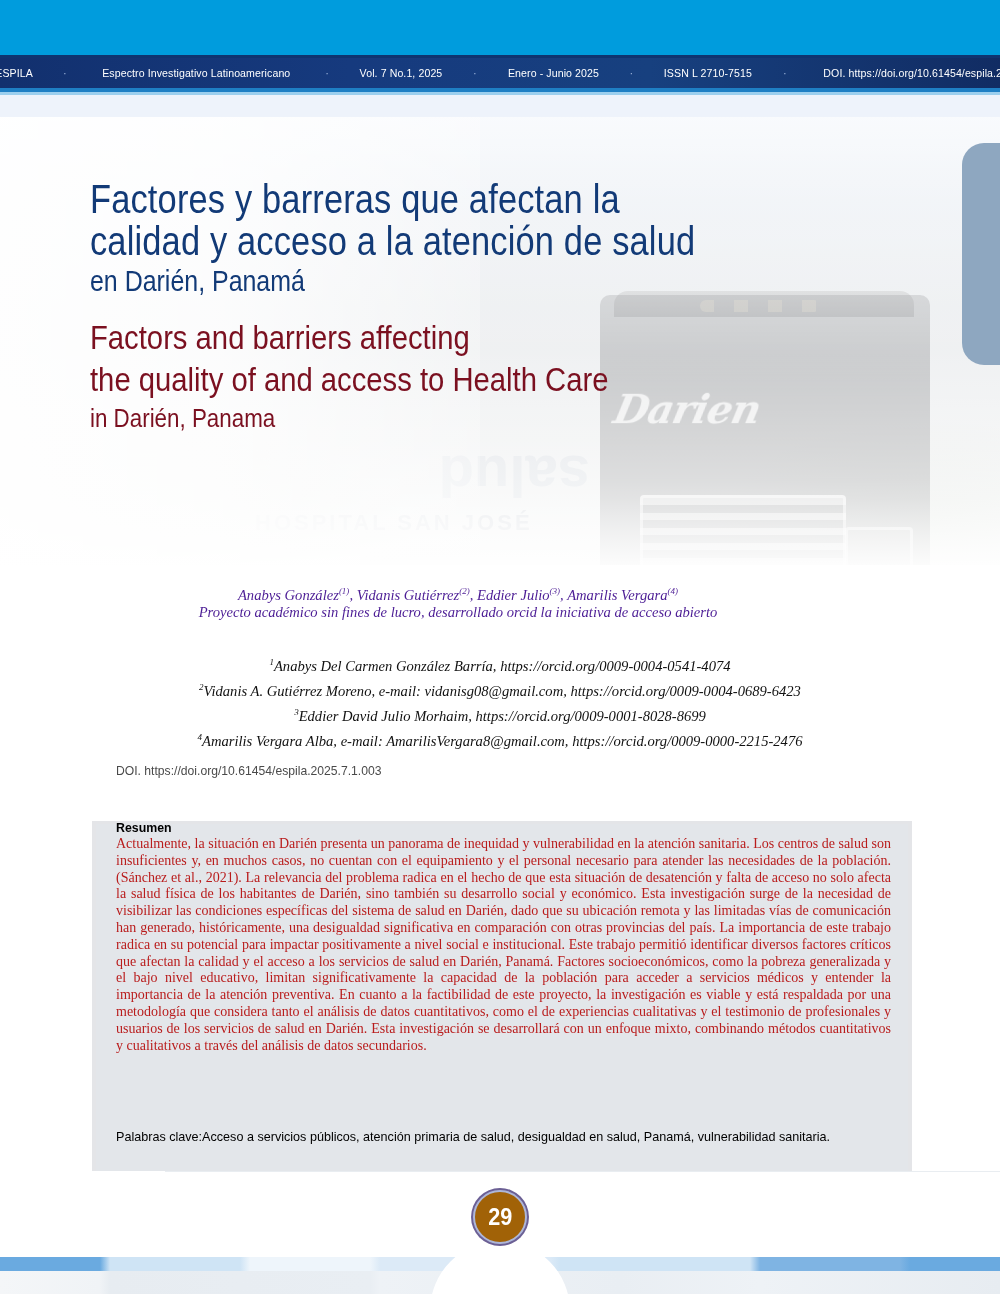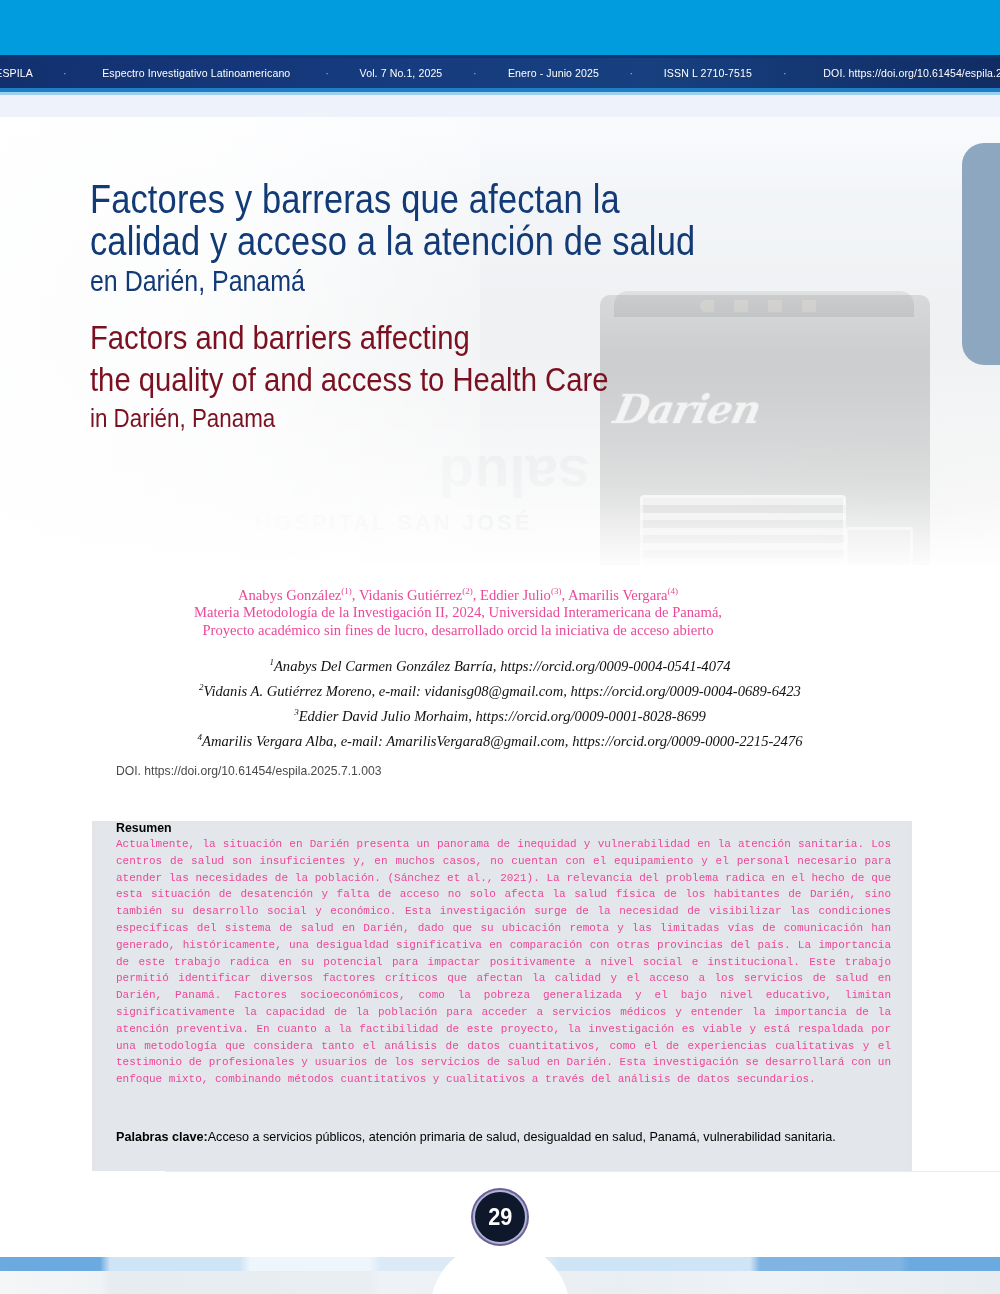--- a/index.html
+++ b/index.html
@@ -98,59 +98,59 @@
   }
   .t-en-3{
     color:#7b1020;font-size:26px;line-height:36px;font-weight:400;
     font-family:"Liberation Sans Narrow","Liberation Sans",sans-serif;
     transform:scaleX(.86);transform-origin:left center;
   }
   .t-gap{height:16px;}
 
   
   .authors{position:absolute;left:0;top:583px;width:916px;text-align:center;
-    font-family:"Liberation Serif", serif;color:#ec4899;}
+    font-family:"Liberation Serif", serif;font-style:italic;color:#4c1d95;}
   .a-line{font-size:14.6px;line-height:17.5px;}
   .sup{font-size:9px;vertical-align:super;}
   .affil{position:absolute;left:0;top:652px;width:1000px;text-align:center;
     font-family:"Liberation Serif", serif;font-style:italic;color:#111;}
   .af-line{font-size:14.6px;line-height:21px;}
   .af-line .pre{font-size:9px;vertical-align:super;}
 
   
   .doi{position:absolute;left:116px;top:763px;color:#4a4a4a;font-size:13.5px;
     font-family:"Liberation Sans Narrow","Liberation Sans",sans-serif;
     transform:scaleX(.9);transform-origin:left center;}
 
   
   .abs-shadow{position:absolute;left:92px;top:821px;width:820px;height:350px;background:#c9ccd1;opacity:.5;}
   .abstract{position:absolute;left:96px;top:824px;width:812px;height:347px;
     background:#e3e6ea;}
   .abs-inner{position:absolute;left:116px;top:820px;width:775px;}
   .abs-head{font-size:13px;font-weight:700;color:#000;margin-bottom:1px;
     font-family:"Liberation Sans Narrow","Liberation Sans",sans-serif;transform:scaleX(.95);transform-origin:left;}
-  .abs-body{font-size:11px;line-height:16.8px;color:#ec4899;text-align:justify;
-    font-family:Liberation Mono, monospace;}
+  .abs-body{font-size:14px;line-height:16.8px;color:#b91c1c;text-align:justify;
+    font-family:Liberation Serif, serif;}
   .kw{position:absolute;left:116px;top:1129px;width:790px;font-size:12.6px;line-height:16.8px;color:#000;
     font-family:"Liberation Sans Narrow","Liberation Sans",sans-serif;}
-  .kw b{font-weight:700;}
+  .kw b{font-weight:400;}
 
   
   .footer{position:absolute;left:0;top:1171px;width:1000px;height:123px;background:#ffffff;overflow:hidden;}
   .f-white{position:absolute;left:0;top:0;width:1000px;height:123px;background:#fff;}
   .f-band1{position:absolute;left:0;top:86px;width:1000px;height:14px;
     background:linear-gradient(90deg,#6aaae0 0%,#6aaae0 10%,#cfe4f5 11%,#cfe4f5 24%,#eef5fb 25%,#eef5fb 37%,#dceaf7 38%,#dceaf7 55%,#cfe4f5 56%,#cfe4f5 75%,#7fb4e3 76%,#7fb4e3 90%,#6aaae0 91%,#6aaae0 100%);}
   .f-band2{position:absolute;left:0;top:100px;width:1000px;height:23px;
     background:linear-gradient(90deg,#f4f6f8 0%,#f0f3f6 10%,#e7ecf1 11%,#e9eef3 37%,#eef2f6 38%,#e9eef3 62%,#eef2f6 76%,#e7ecf1 100%);}
   .f-notch{position:absolute;left:430px;top:70px;width:140px;height:120px;background:#fff;border-radius:70px 70px 0 0;}
   .f-lightline{position:absolute;left:165px;top:1171px;width:1240px;height:1px;background:#e9edf1;}
   .pagebadge{position:absolute;left:471px;top:1188px;width:58px;height:58px;border-radius:50%;
     background:#6b5f94;display:flex;align-items:center;justify-content:center;}
   .pagebadge .ring{width:50px;height:50px;border-radius:50%;border:2.5px solid #aeb7d8;
-    display:flex;align-items:center;justify-content:center;background:#0f172a;}
+    display:flex;align-items:center;justify-content:center;background:#a16207;}
   .pagebadge .num{color:#fff;font-size:24px;font-weight:700;
     font-family:"Liberation Sans Narrow","Liberation Sans",sans-serif;transform:scaleX(.9);}
 </style>
 </head>
 <body>
 
 <div class="page">
 
   <div class="top-cyan"></div>
   <div class="top-cyan-edge"></div>
@@ -200,21 +200,20 @@
     <div class="t-gap"></div>
     <div class="t-en-1">Factors and barriers affecting</div>
     <div class="t-en-2">the quality of and access to Health Care</div>
     <div class="t-en-3">in Darién, Panama</div>
   </div>
 
   <div class="authors">
     <div class="a-line">
       <span>Anabys González</span><span class="sup">(1)</span><span>, </span><span>Vidanis Gutiérrez</span><span class="sup">(2)</span><span>, </span><span>Eddier Julio</span><span class="sup">(3)</span><span>, </span><span>Amarilis Vergara</span><span class="sup">(4)</span>
     </div>
-    <div class="a-line">Materia Metodología de la Investigación II, 2024, Universidad Interamericana de Panamá,</div>
     <div class="a-line">Proyecto académico sin fines de lucro, desarrollado orcid la iniciativa de acceso abierto</div>
   </div>
 
   <div class="affil">
     <div class="af-line"><span class="pre">1</span><span>Anabys Del Carmen González Barría,  https://orcid.org/0009-0004-0541-4074</span></div>
     <div class="af-line"><span class="pre">2</span><span>Vidanis A. Gutiérrez Moreno,  e-mail: vidanisg08@gmail.com,  https://orcid.org/0009-0004-0689-6423</span></div>
     <div class="af-line"><span class="pre">3</span><span>Eddier David Julio Morhaim,  https://orcid.org/0009-0001-8028-8699</span></div>
     <div class="af-line"><span class="pre">4</span><span>Amarilis Vergara Alba,  e-mail: AmarilisVergara8@gmail.com,  https://orcid.org/0009-0000-2215-2476</span></div>
   </div>
 

